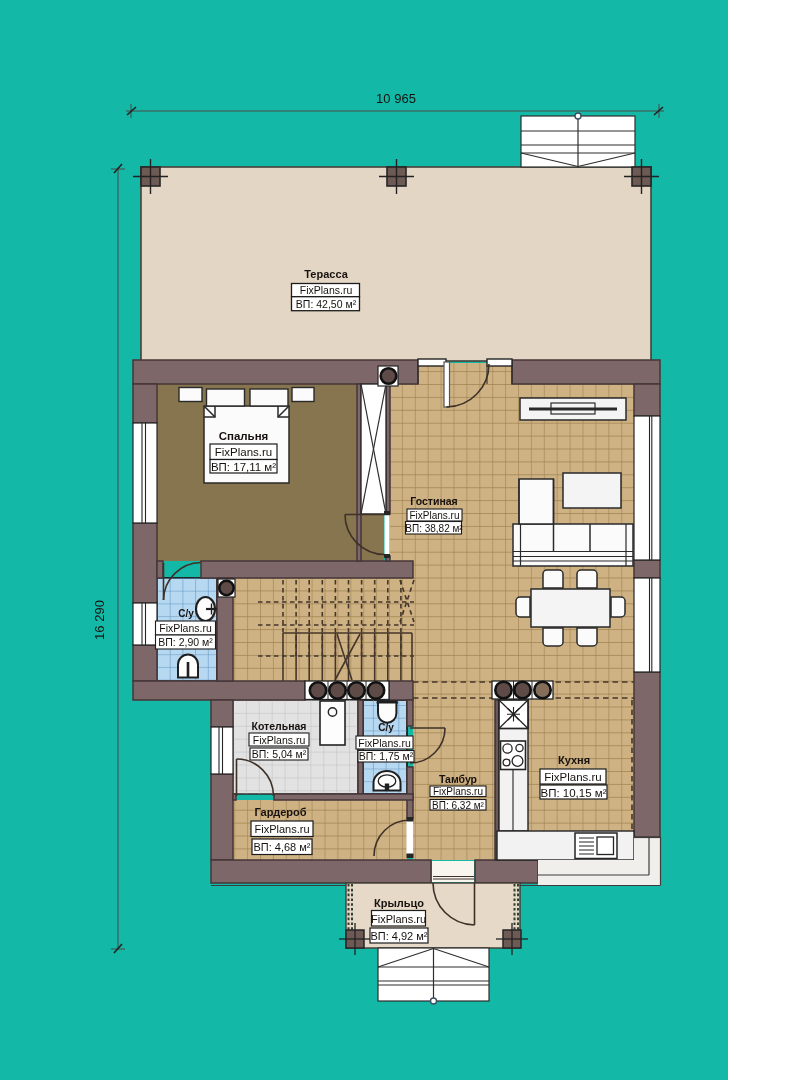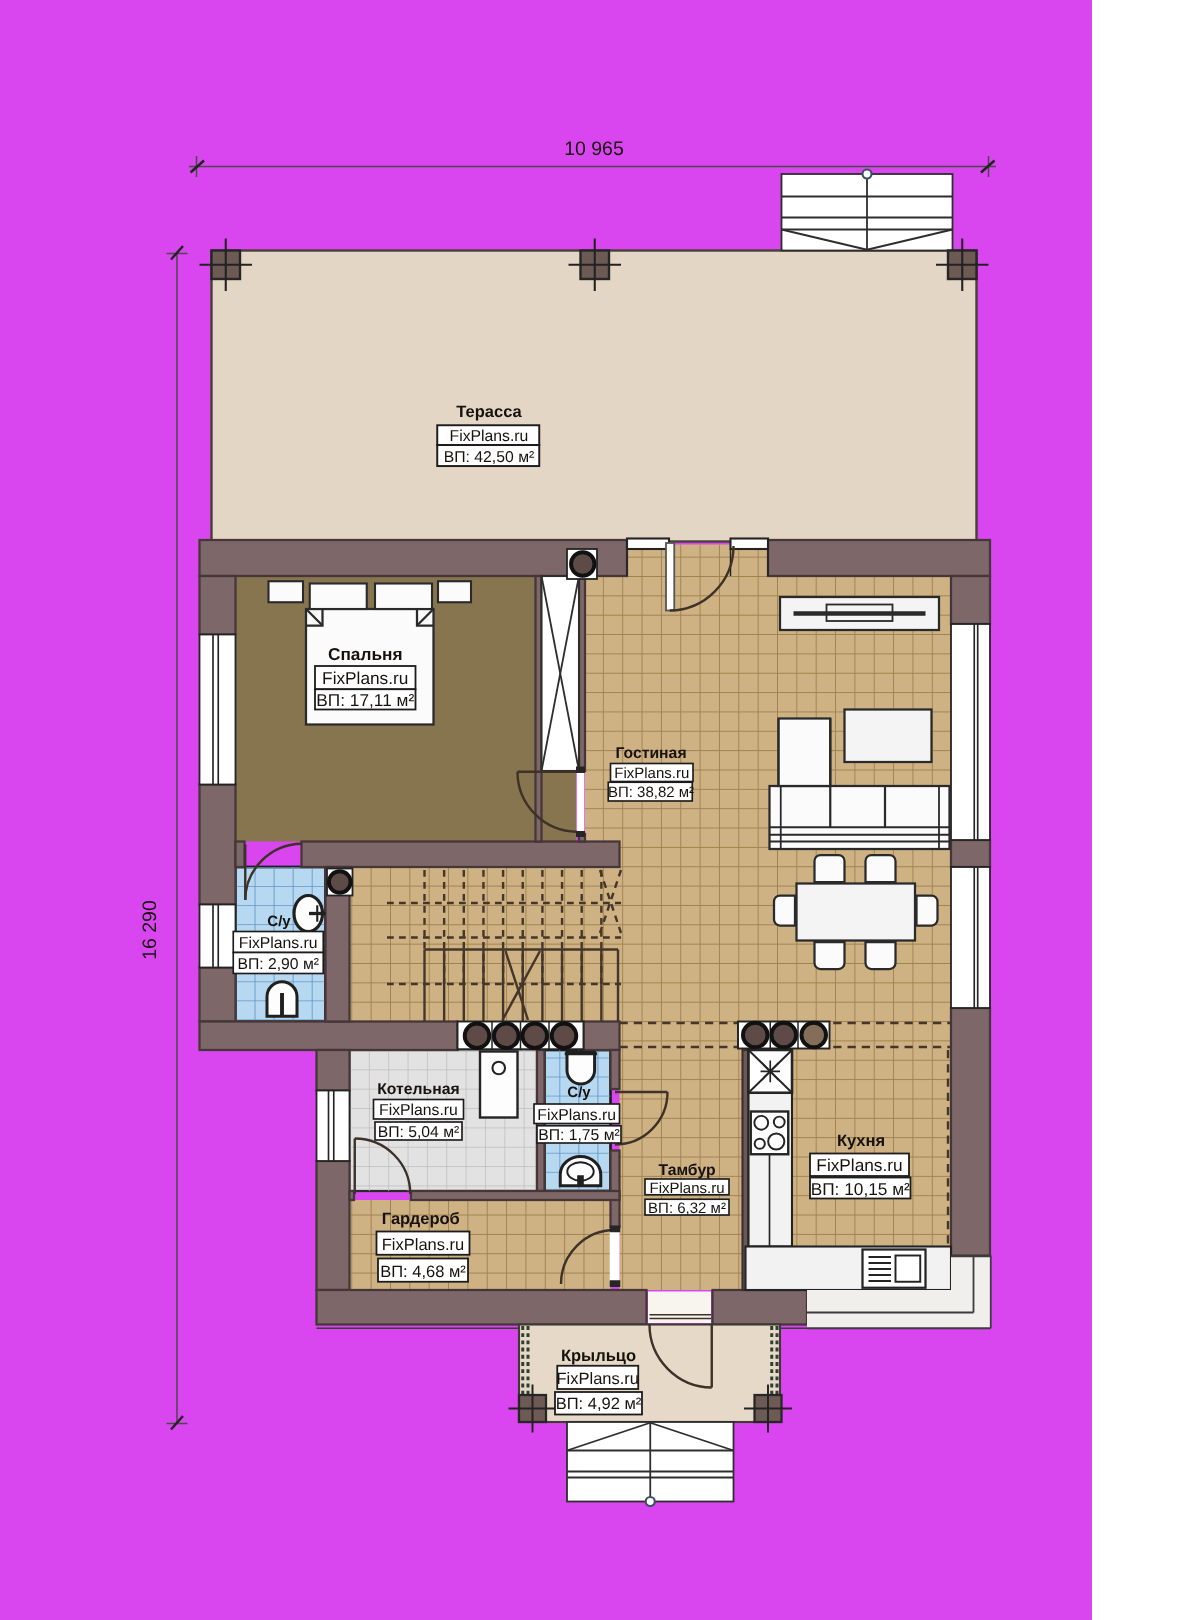--- a/index.html
+++ b/index.html
@@ -1,16 +1,16 @@
 <!DOCTYPE html>
 <html><head>
 <meta charset="utf-8">
 <style>
 html,body{margin:0;padding:0;background:#ffffff;}
-#plan{position:relative;width:728px;height:1080px;background:#d946ef;overflow:hidden;}
+#plan{position:relative;width:728px;height:1080px;background:#14b8a6;overflow:hidden;}
 svg{position:absolute;top:0;left:0;}
 text{font-family:"Liberation Sans", sans-serif;fill:#17120f;}
 </style>
 </head>
 <body>
 <div id="plan">
 <svg width="792" height="1080" viewBox="0 0 792 1080">
 <defs>
 <pattern id="gtan" width="12.9" height="12.9" patternUnits="userSpaceOnUse" x="131" y="384">
   <path d="M12.9 0H0V12.9" fill="none" stroke="#9f834f" stroke-width="1.25"></path>

